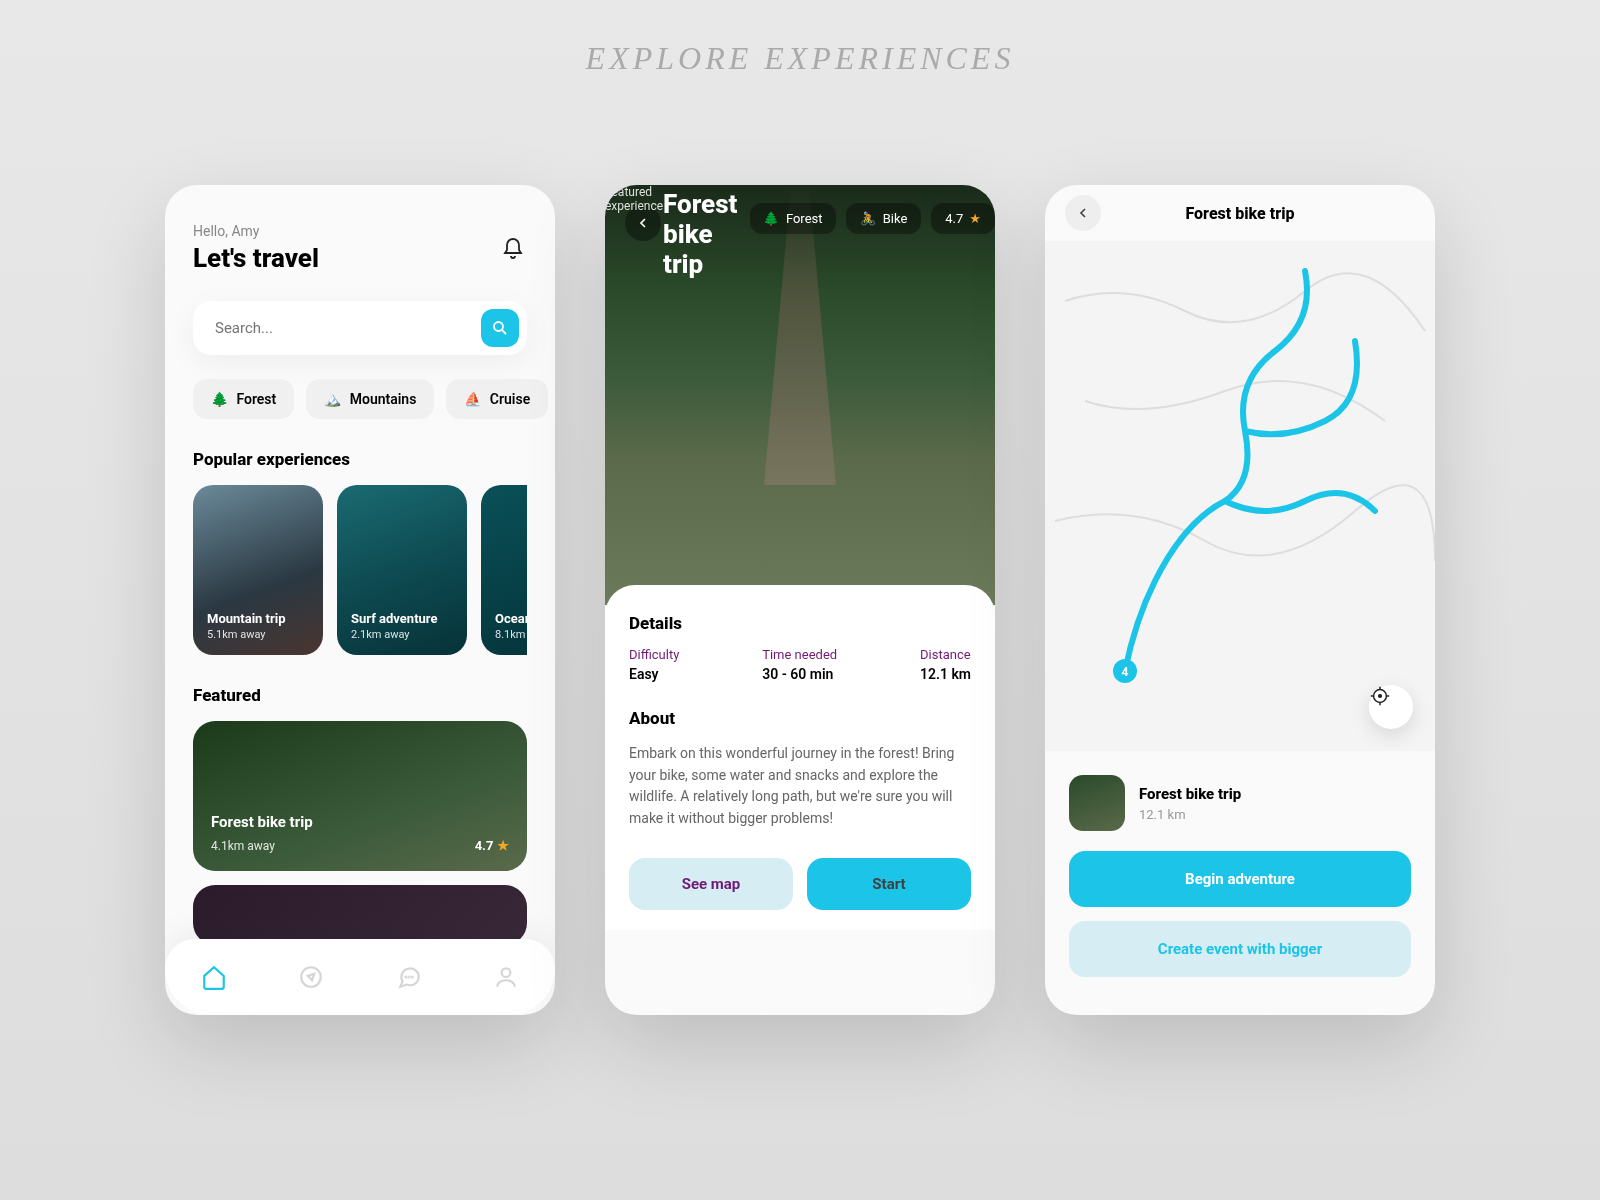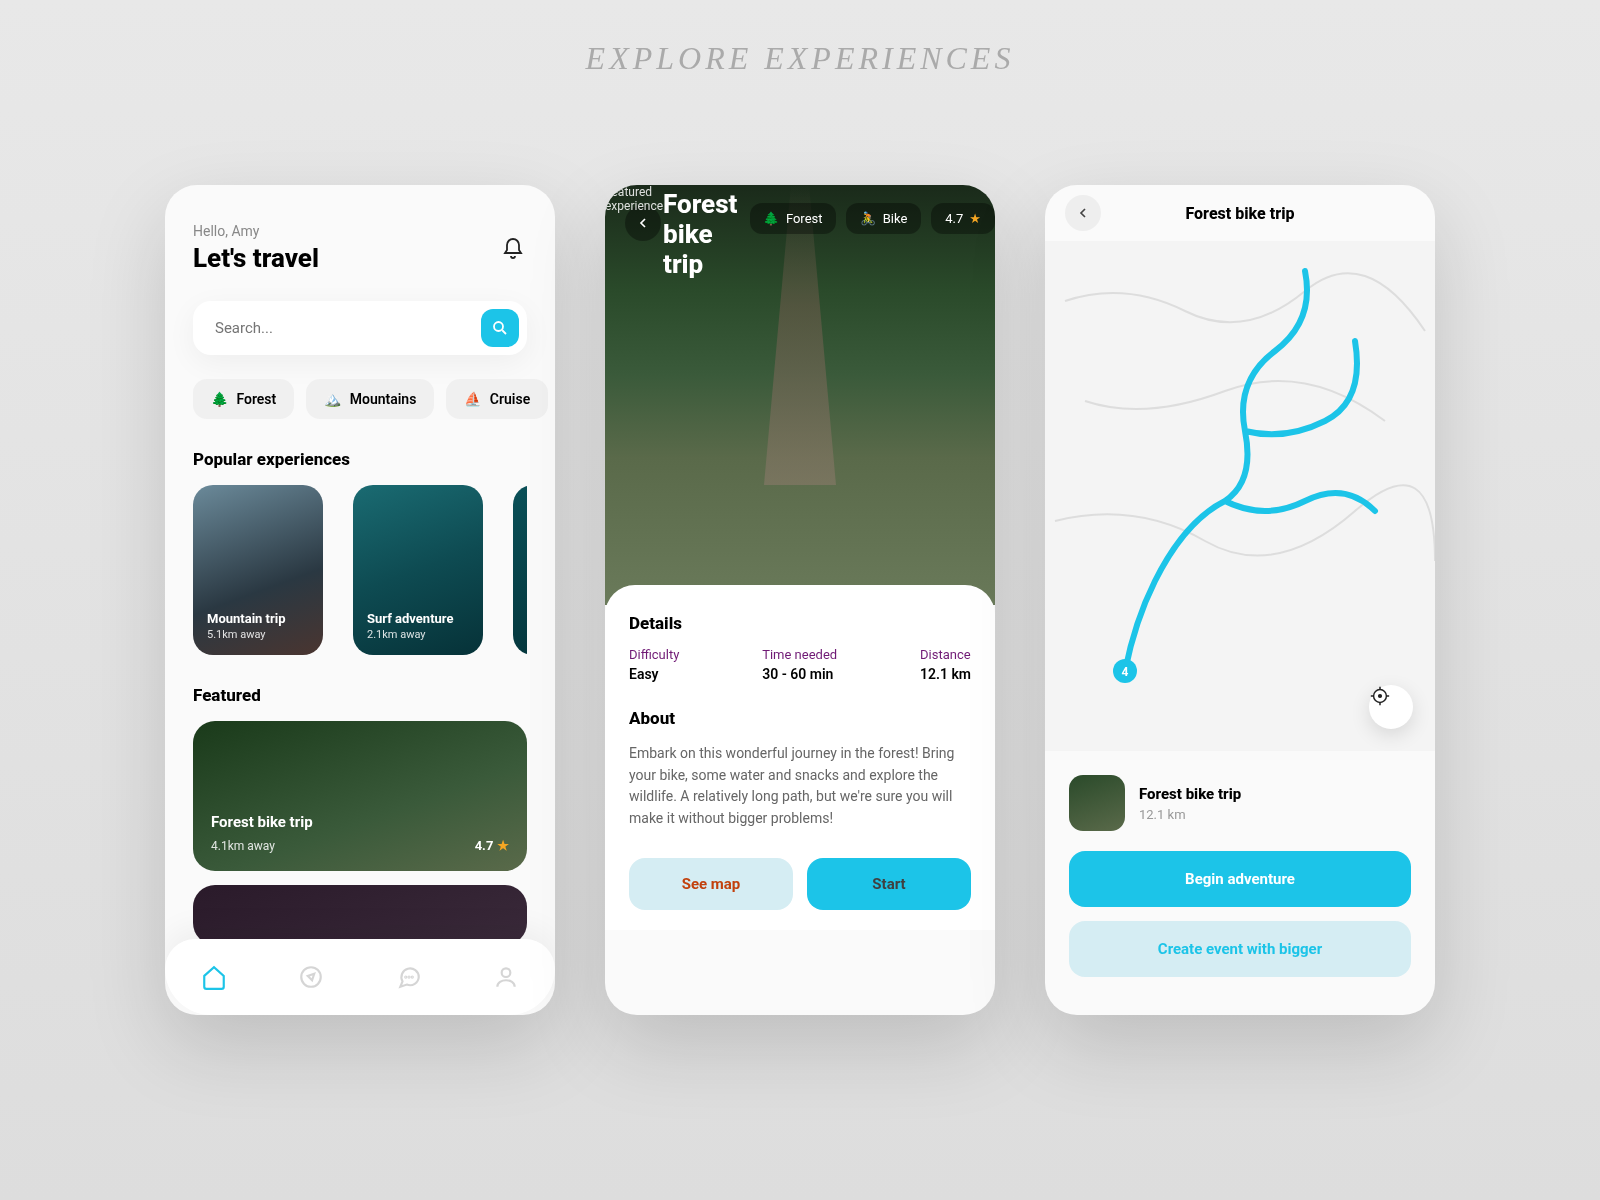--- a/index.html
+++ b/index.html
@@ -10,21 +10,21 @@
 .s1{padding:38px 28px 0}
 .greet{font-size:14px;color:#888}
 .headline{font-size:26px;font-weight:800;margin-top:4px}
 .bell{position:absolute;right:30px;top:52px;width:24px;height:24px}
 .search{margin-top:28px;background:#fff;border-radius:18px;display:flex;align-items:center;padding:8px 8px 8px 22px;box-shadow:0 8px 30px rgba(0,0,0,.05)}
 .search input{border:none;outline:none;flex:1;font-size:15px;color:#888;background:transparent}
 .sbtn{width:38px;height:38px;background:#1cc4e8;border-radius:12px;display:flex;align-items:center;justify-content:center}
 .chips{display:flex;gap:12px;margin-top:24px}
 .chip{background:#f0f0f0;border-radius:14px;padding:12px 18px;font-size:14px;font-weight:600;display:flex;align-items:center;gap:8px;white-space:nowrap}
 .sect{font-size:17px;font-weight:800;margin-top:30px}
-.hrow{display:flex;gap:30px;margin-top:16px;overflow:hidden}
+.hrow{display:flex;gap:14px;margin-top:16px;overflow:hidden}
 .card{width:130px;height:170px;border-radius:20px;position:relative;flex-shrink:0;display:flex;flex-direction:column;justify-content:flex-end;padding:14px;color:#fff}
 .card .t{font-size:13px;font-weight:700}
 .card .d{font-size:11px;opacity:.85;margin-top:2px}
 .c1{background:linear-gradient(160deg,#6b8a9a 0%,#2a3842 60%,#4a3530 100%)}
 .c2{background:linear-gradient(160deg,#1a6b72 0%,#0e4b52 50%,#063238 100%)}
 .c3{background:linear-gradient(160deg,#0a5058 0%,#043238 100%)}
 .featcard{margin-top:16px;height:150px;border-radius:22px;background:linear-gradient(160deg,#1a3a1a 0%,#2a4a2a 30%,#3a5a3a 60%,#5a6a4a 100%);color:#fff;padding:18px;display:flex;flex-direction:column;justify-content:flex-end;position:relative}
 .featcard .t{font-size:15px;font-weight:700}
 .featcard .d{font-size:12px;opacity:.85;margin-top:8px}
 .featcard .rating{position:absolute;right:18px;bottom:18px;font-size:13px;font-weight:700;display:flex;align-items:center;gap:4px}
@@ -42,21 +42,21 @@
 .hchip{background:rgba(0,0,0,.35);border-radius:12px;padding:8px 14px;font-size:13px;display:flex;align-items:center;gap:6px}
 .panel{background:#fff;border-radius:30px 30px 0 0;margin-top:-20px;padding:28px 24px 20px;position:relative}
 .dh{font-size:17px;font-weight:800}
 .stats{display:flex;justify-content:space-between;margin-top:14px}
 .stat .l{font-size:13px;color:#701a75}
 .stat .v{font-size:14px;font-weight:600;margin-top:4px}
 .ah{font-size:17px;font-weight:800;margin-top:26px}
 .atxt{font-size:14px;color:#666;line-height:1.55;margin-top:15px}
 .btns{display:flex;gap:14px;margin-top:28px}
 .btn{flex:1;height:52px;border-radius:16px;display:flex;align-items:center;justify-content:center;font-size:15px;font-weight:700}
-.btn.sec{background:#d5edf3;color:#c2410c}
+.btn.sec{background:#d5edf3;color:#701a75}
 .btn.pri{background:#1cc4e8;color:#404040}
 
 .s3top{height:56px;display:flex;align-items:center;justify-content:center;position:relative}
 .s3top .back3{left:20px;top:10px;background:#eee;position:absolute;width:36px;height:36px;border-radius:50%;display:flex;align-items:center;justify-content:center}
 .s3title{font-size:16px;font-weight:800}
 .map{height:510px;background:#f4f4f4;position:relative;overflow:hidden}
 .map svg{position:absolute;inset:0}
 .locbtn{position:absolute;right:22px;bottom:22px;width:44px;height:44px;background:#fff;border-radius:50%;box-shadow:0 6px 20px rgba(0,0,0,.12);display:flex;align-items:center;justify-content:center}
 .s3panel{padding:24px 24px}
 .trip{display:flex;gap:14px;align-items:center}

